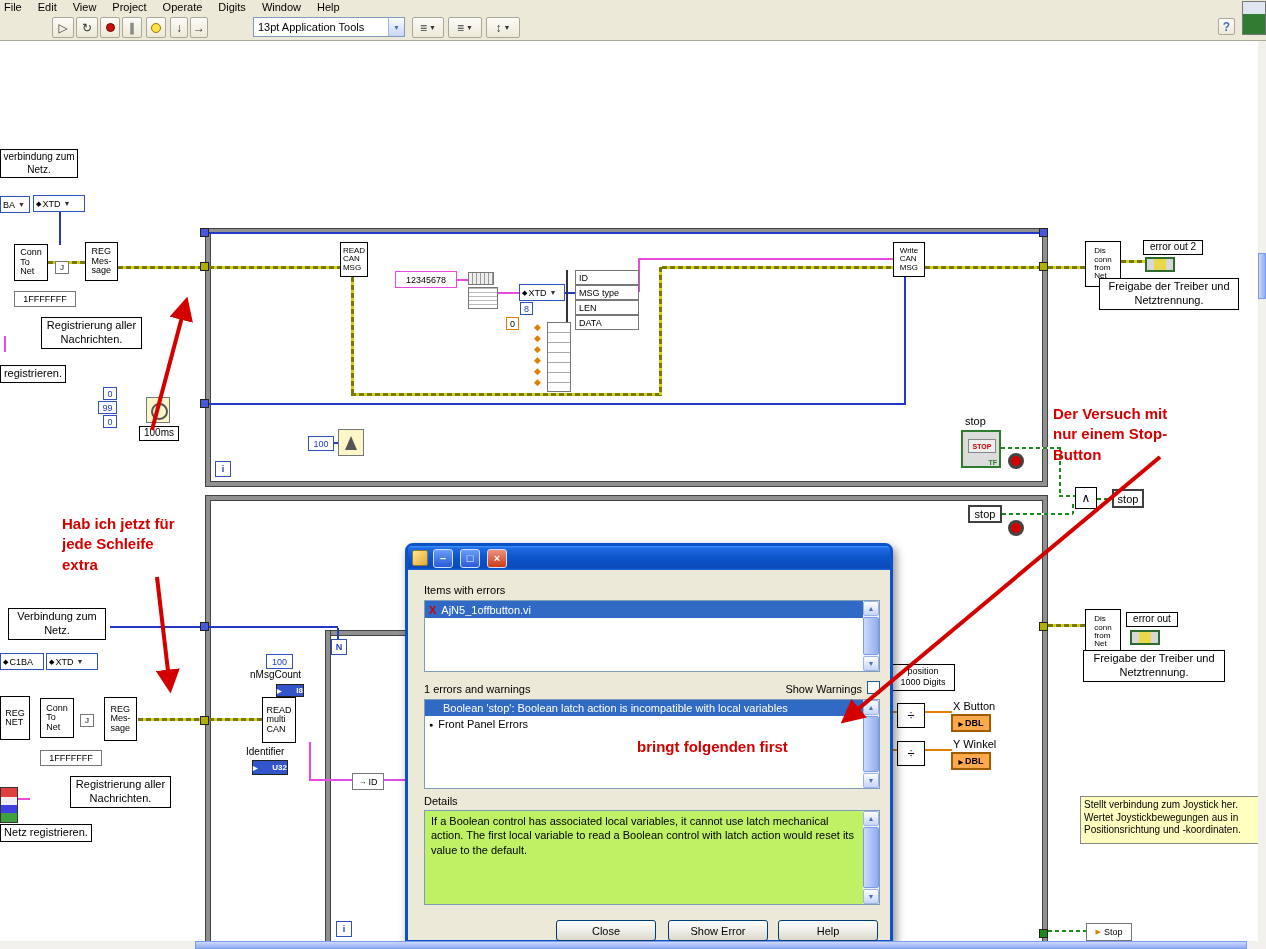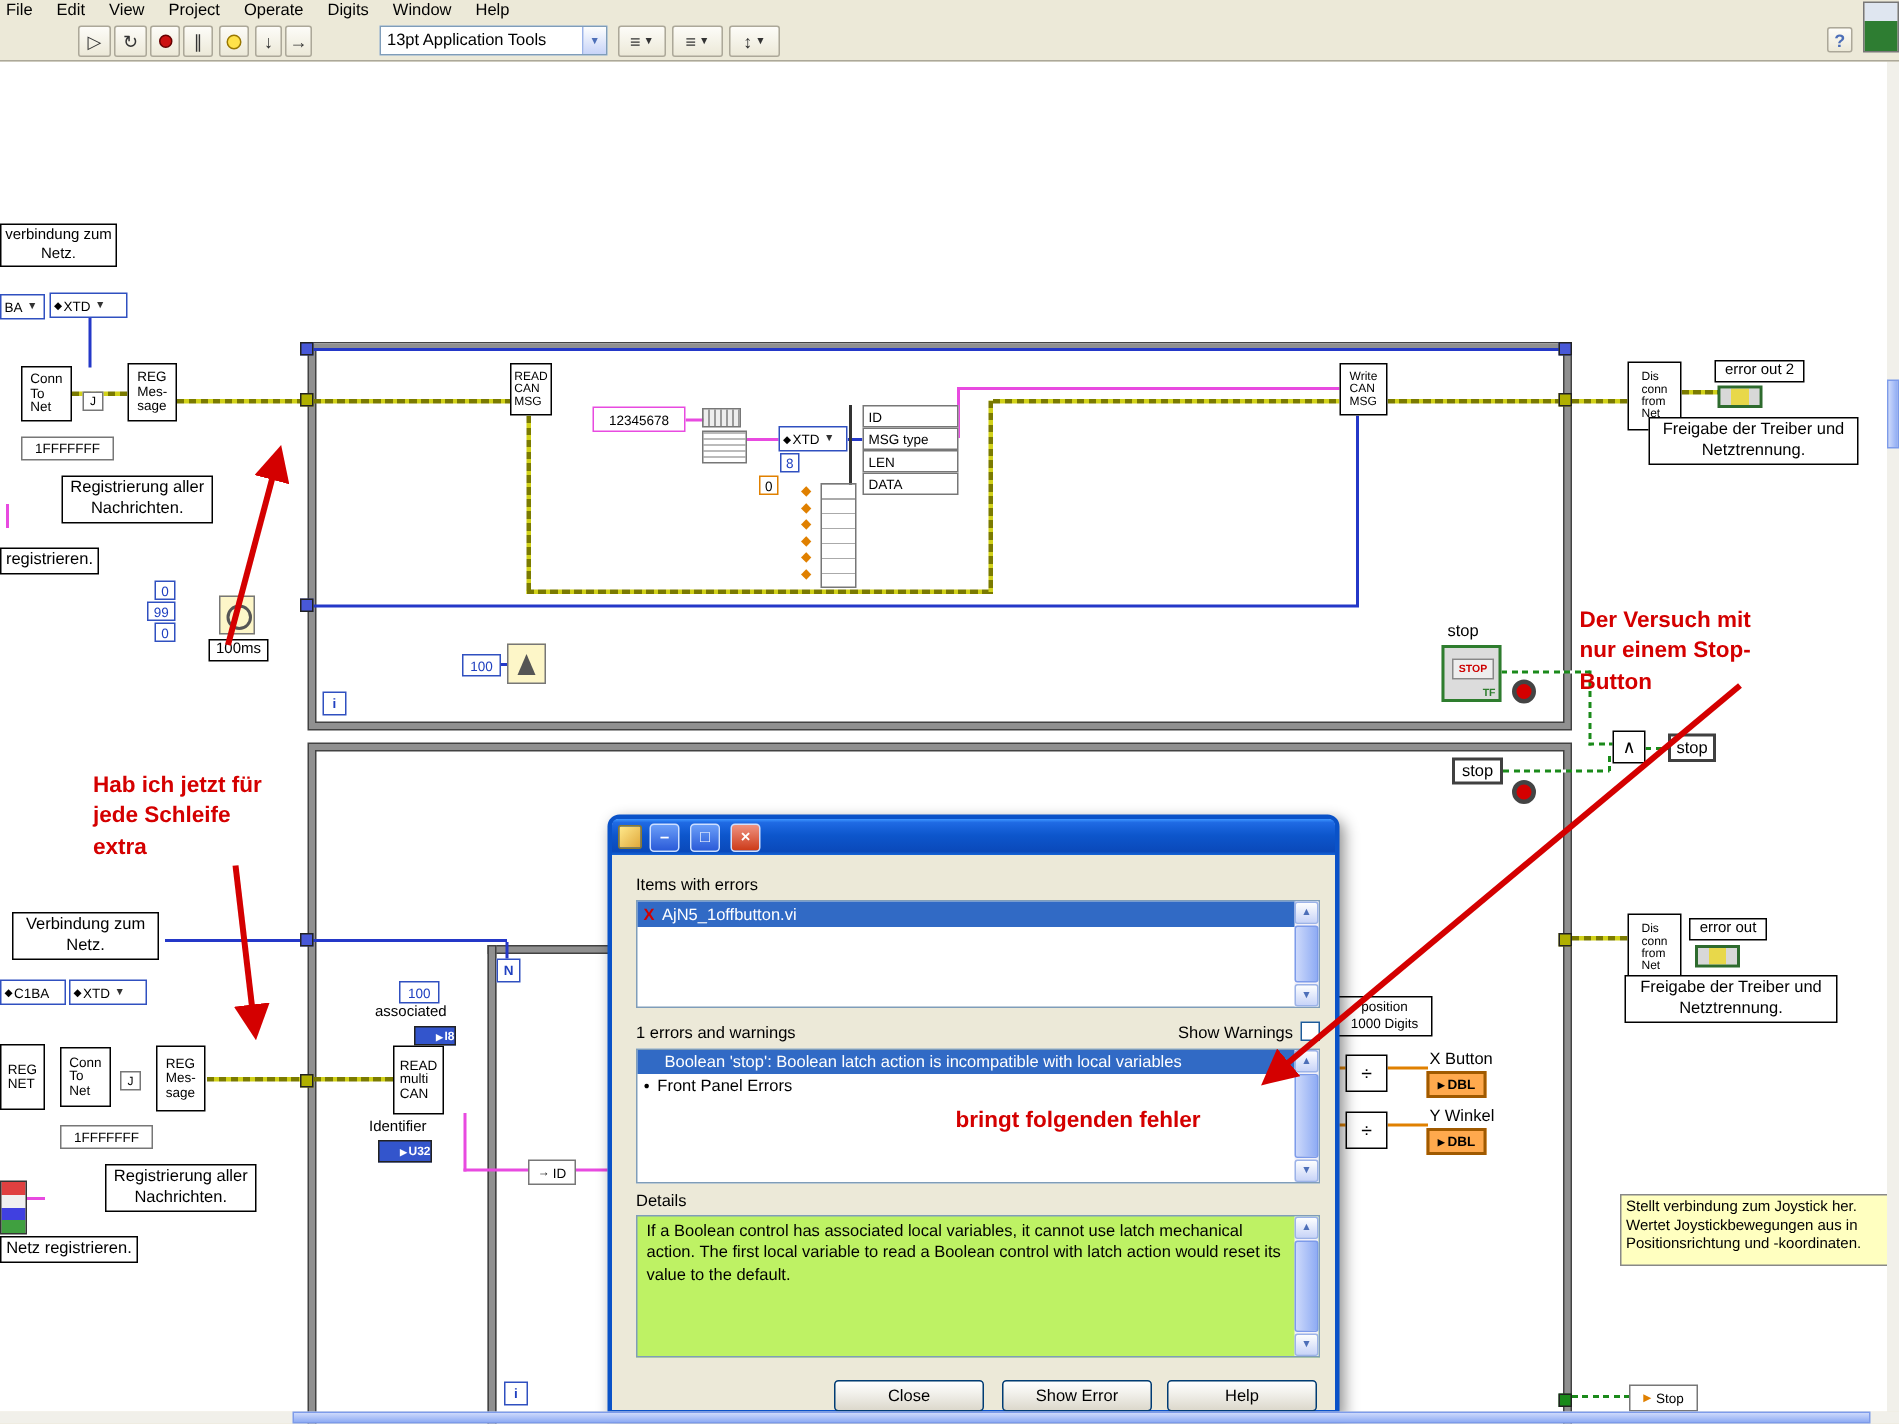--- a/index.html
+++ b/index.html
@@ -40,21 +40,21 @@
 .wgh{height:2px;background:repeating-linear-gradient(90deg,#1a8a1a 0 4px,#fff 4px 7px)}
 .wgv{width:2px;background:repeating-linear-gradient(180deg,#1a8a1a 0 4px,#fff 4px 7px)}
 .wk{background:#333}
 .tun{width:9px;height:9px;border:1px solid #222;z-index:3}
 .tblue{background:#4858d8}.tolive{background:#b0b000}.tgreen{background:#1a8a1a}
 .led{width:16px;height:16px;border-radius:50%;background:#d40000;border:3px solid #444;z-index:3}
 .stopbtn{background:#dcdcdc;border:2px solid #2e7d2e;z-index:3}
 .stoplab{position:absolute;left:5px;top:7px;width:28px;height:14px;background:#eee;border:1px solid #888;color:#c00;font-weight:bold;font-size:7px;display:flex;align-items:center;justify-content:center}
 .tf{position:absolute;right:2px;bottom:0;font-size:7px;color:#2e7d2e;font-weight:bold}
 .dbl{border:2px solid #a05a00;background:#ffa94d;font-size:9px;font-weight:bold;display:flex;align-items:center;justify-content:center;gap:2px;z-index:3}
-.badge{background:#3355cc;color:#fff;border:1px solid #222;font-size:8px;font-weight:bold;display:flex;align-items:center;justify-content:flex-end;gap:1px;z-index:3}
+.badge{background:#3355cc;color:#fff;border:1px solid #222;font-size:8px;font-weight:bold;display:flex;align-items:center;justify-content:space-between;gap:1px;z-index:3}
 .note{background:#ffffc0;border:1px solid #888;font-size:10px;padding:2px 3px;z-index:3;line-height:1.25}
 .ann{color:#d40000;font-weight:bold;font-size:15px;line-height:1.35;white-space:pre-line;z-index:60}
 .eicon{border:2px solid #2e6b2e;background:linear-gradient(90deg,#d8d8d8 0 28%,#e8d84a 28% 72%,#d8d8d8 72%);z-index:3}
 .metro{background:#fdf6c8;border:1px solid #777;z-index:3}
 .metro:before{content:"";position:absolute;left:6px;top:6px;border-left:6px solid transparent;border-right:6px solid transparent;border-bottom:14px solid #555}
 .clockic{background:#fdf6c8;border:1px solid #777;z-index:3}
 .clockic:before{content:"";position:absolute;left:4px;top:5px;width:13px;height:13px;border:2px solid #555;border-radius:50%}
 .tcast{background:repeating-linear-gradient(90deg,#eee 0 3px,#999 3px 4px);border:1px solid #777;z-index:3}
 .dots{border:1px solid #777;background:repeating-linear-gradient(0deg,#fff 0 3px,#bbb 3px 4px);z-index:3}
 .gridbox{border:1px solid #777;background:repeating-linear-gradient(180deg,#fff 0 9px,#aaa 9px 10px);z-index:3}
@@ -292,21 +292,21 @@
 <div class="a cst" style="left:80px;top:714px;width:14px;height:13px;font-size:8px">J</div>
 <div class="a node" style="left:104px;top:697px;width:33px;height:44px">REG
 Mes-
 sage</div>
 <div class="a cst" style="left:40px;top:750px;width:62px;height:16px">1FFFFFFF</div>
 <div class="a lbl" style="left:70px;top:776px;width:101px">Registrierung aller Nachrichten.</div>
 <div class="a joy" style="left:0;top:787px;width:18px;height:36px"></div>
 <div class="a lbl" style="left:0;top:824px;width:92px">Netz registrieren.</div>
 
 <div class="a cst cblue" style="left:266px;top:654px;width:27px;height:15px">100</div>
-<div class="a plain" style="left:250px;top:669px;font-size:10px">associated</div>
+<div class="a plain" style="left:250px;top:669px;font-size:10px">nMsgCount</div>
 <div class="a badge" style="left:276px;top:684px;width:28px;height:13px">
     <span style="font-size:6px">▶</span>
     <span>I8</span>
   </div>
 <div class="a node" style="left:262px;top:697px;width:34px;height:46px">READ
 multi
 CAN</div>
 <div class="a plain" style="left:246px;top:746px;font-size:10px">Identifier</div>
 <div class="a badge" style="left:252px;top:760px;width:36px;height:15px">
     <span style="font-size:6px">▶</span>
@@ -346,21 +346,21 @@
     <span style="color:#e08000;font-size:7px">▶</span>
     <span>Stop</span>
   </div>
 
 <div class="a ann" style="left:1053px;top:404px;width:170px">Der Versuch mit
 nur einem Stop-
 Button</div>
 <div class="a ann" style="left:62px;top:514px;width:150px">Hab ich jetzt für
 jede Schleife
 extra</div>
-<div class="a ann" style="left:637px;top:737px;width:240px">bringt folgenden fehler</div>
+<div class="a ann" style="left:637px;top:737px;width:240px">bringt folgenden first</div>
 
 <div class="a dlg" style="left:405px;top:543px;width:488px;height:400px">
   <div class="dlg-title">
     <div class="dlg-icon"></div>
     <div class="winbtn">–</div>
     <div class="winbtn" style="margin-left:2px">□</div>
     <div class="winbtn cls" style="margin-left:2px">×</div>
   </div>
   <div class="dlbl" style="left:16px;top:38px">Items with errors</div>
   <div class="listbox" style="left:16px;top:54px;width:456px;height:72px">

